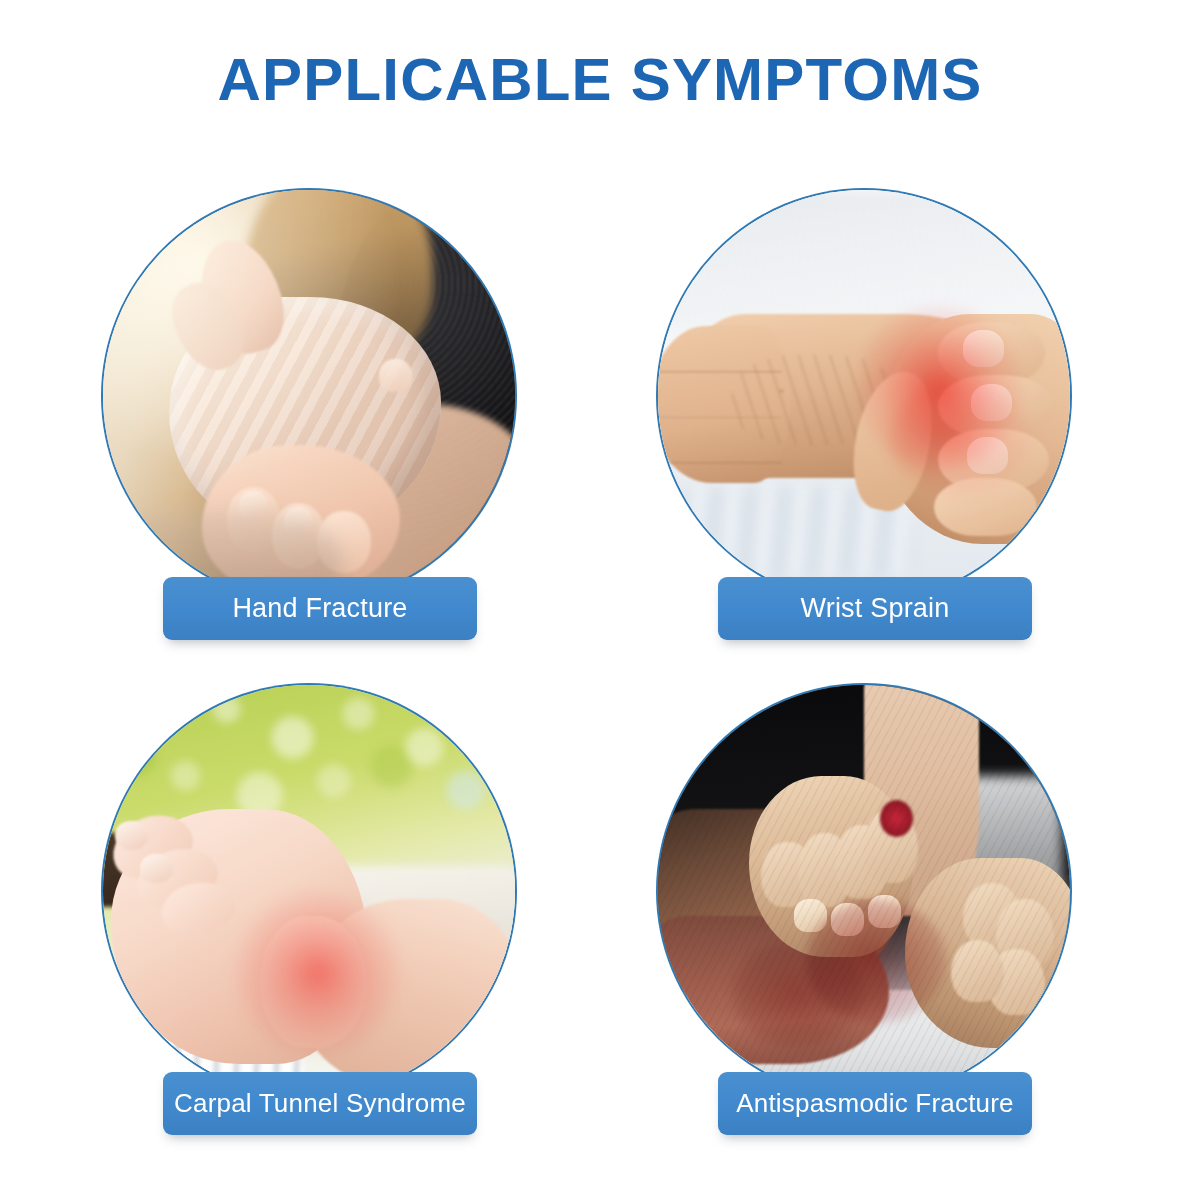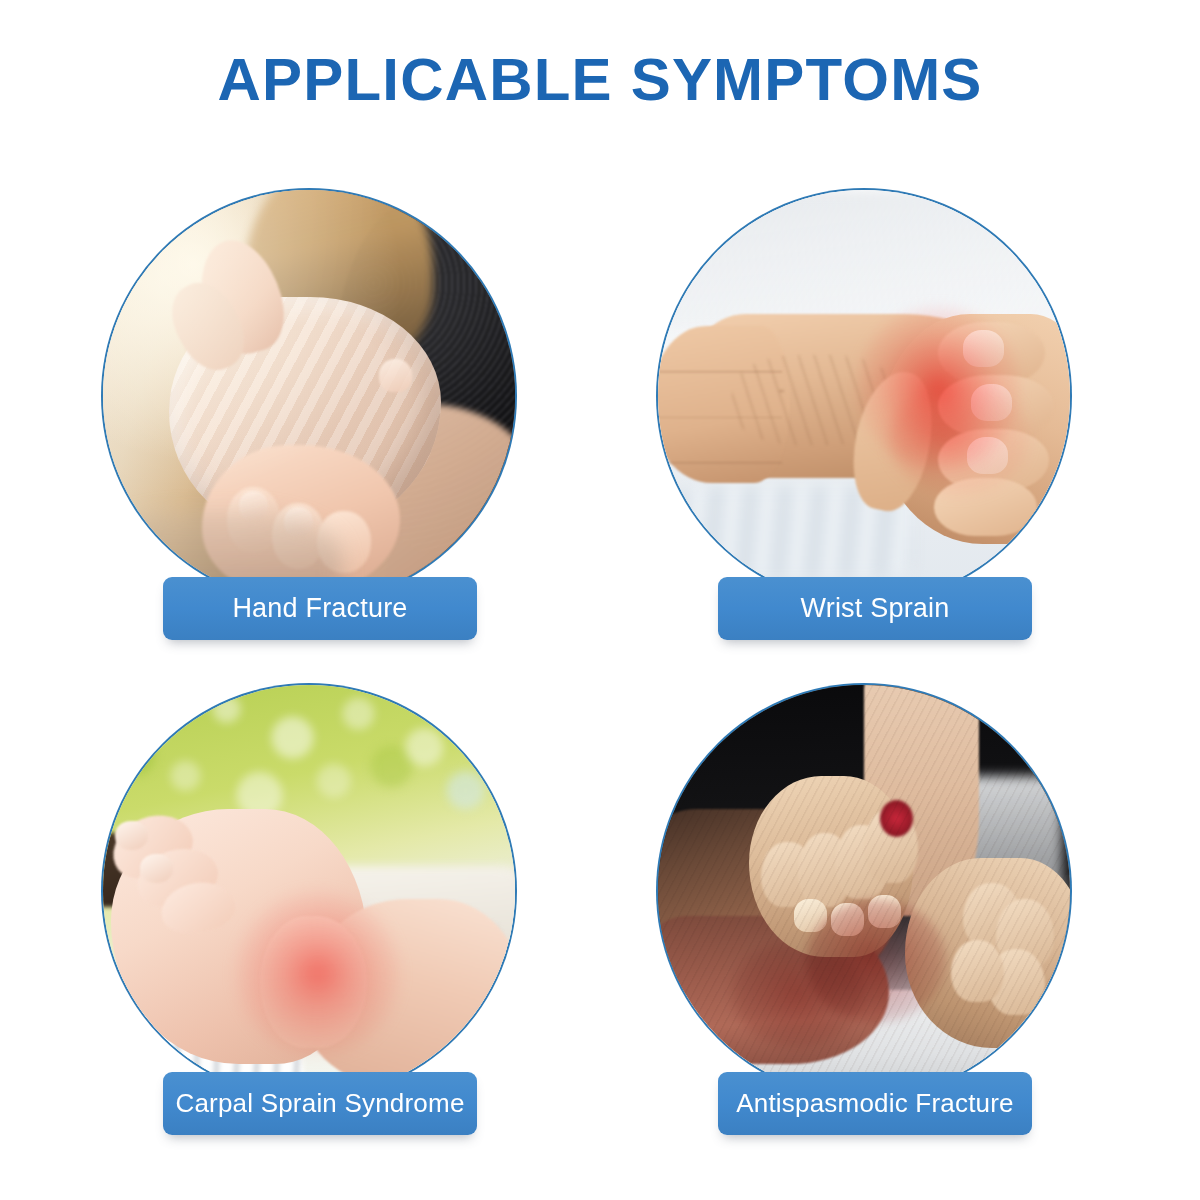--- a/index.html
+++ b/index.html
@@ -557,21 +557,21 @@
           <div class="ly p3-fing p3-fg1"></div>
           <div class="ly p3-fing p3-fg2"></div>
           <div class="ly p3-fing p3-fg3"></div>
           <div class="ly p3-nail p3-nl1"></div>
           <div class="ly p3-nail p3-nl2"></div>
           <div class="ly p3-hand2"></div>
           <div class="ly p3-grip"></div>
           <div class="ly p3-pain"></div>
         </div>
       </div>
-      <div class="symptom-label">Carpal Sprain Syndrome</div>
+      <div class="symptom-label">Carpal Tunnel Syndrome</div>
     </div>
 
     <div class="symptom-card card-3">
       <div class="photo-circle">
         <div class="photo-inner">
           <div class="ly p4-bg"></div>
           <div class="ly p4-darktop"></div>
           <div class="ly p4-table"></div>
           <div class="ly p4-bgblur"></div>
           <div class="ly p4-patientarm"></div>

